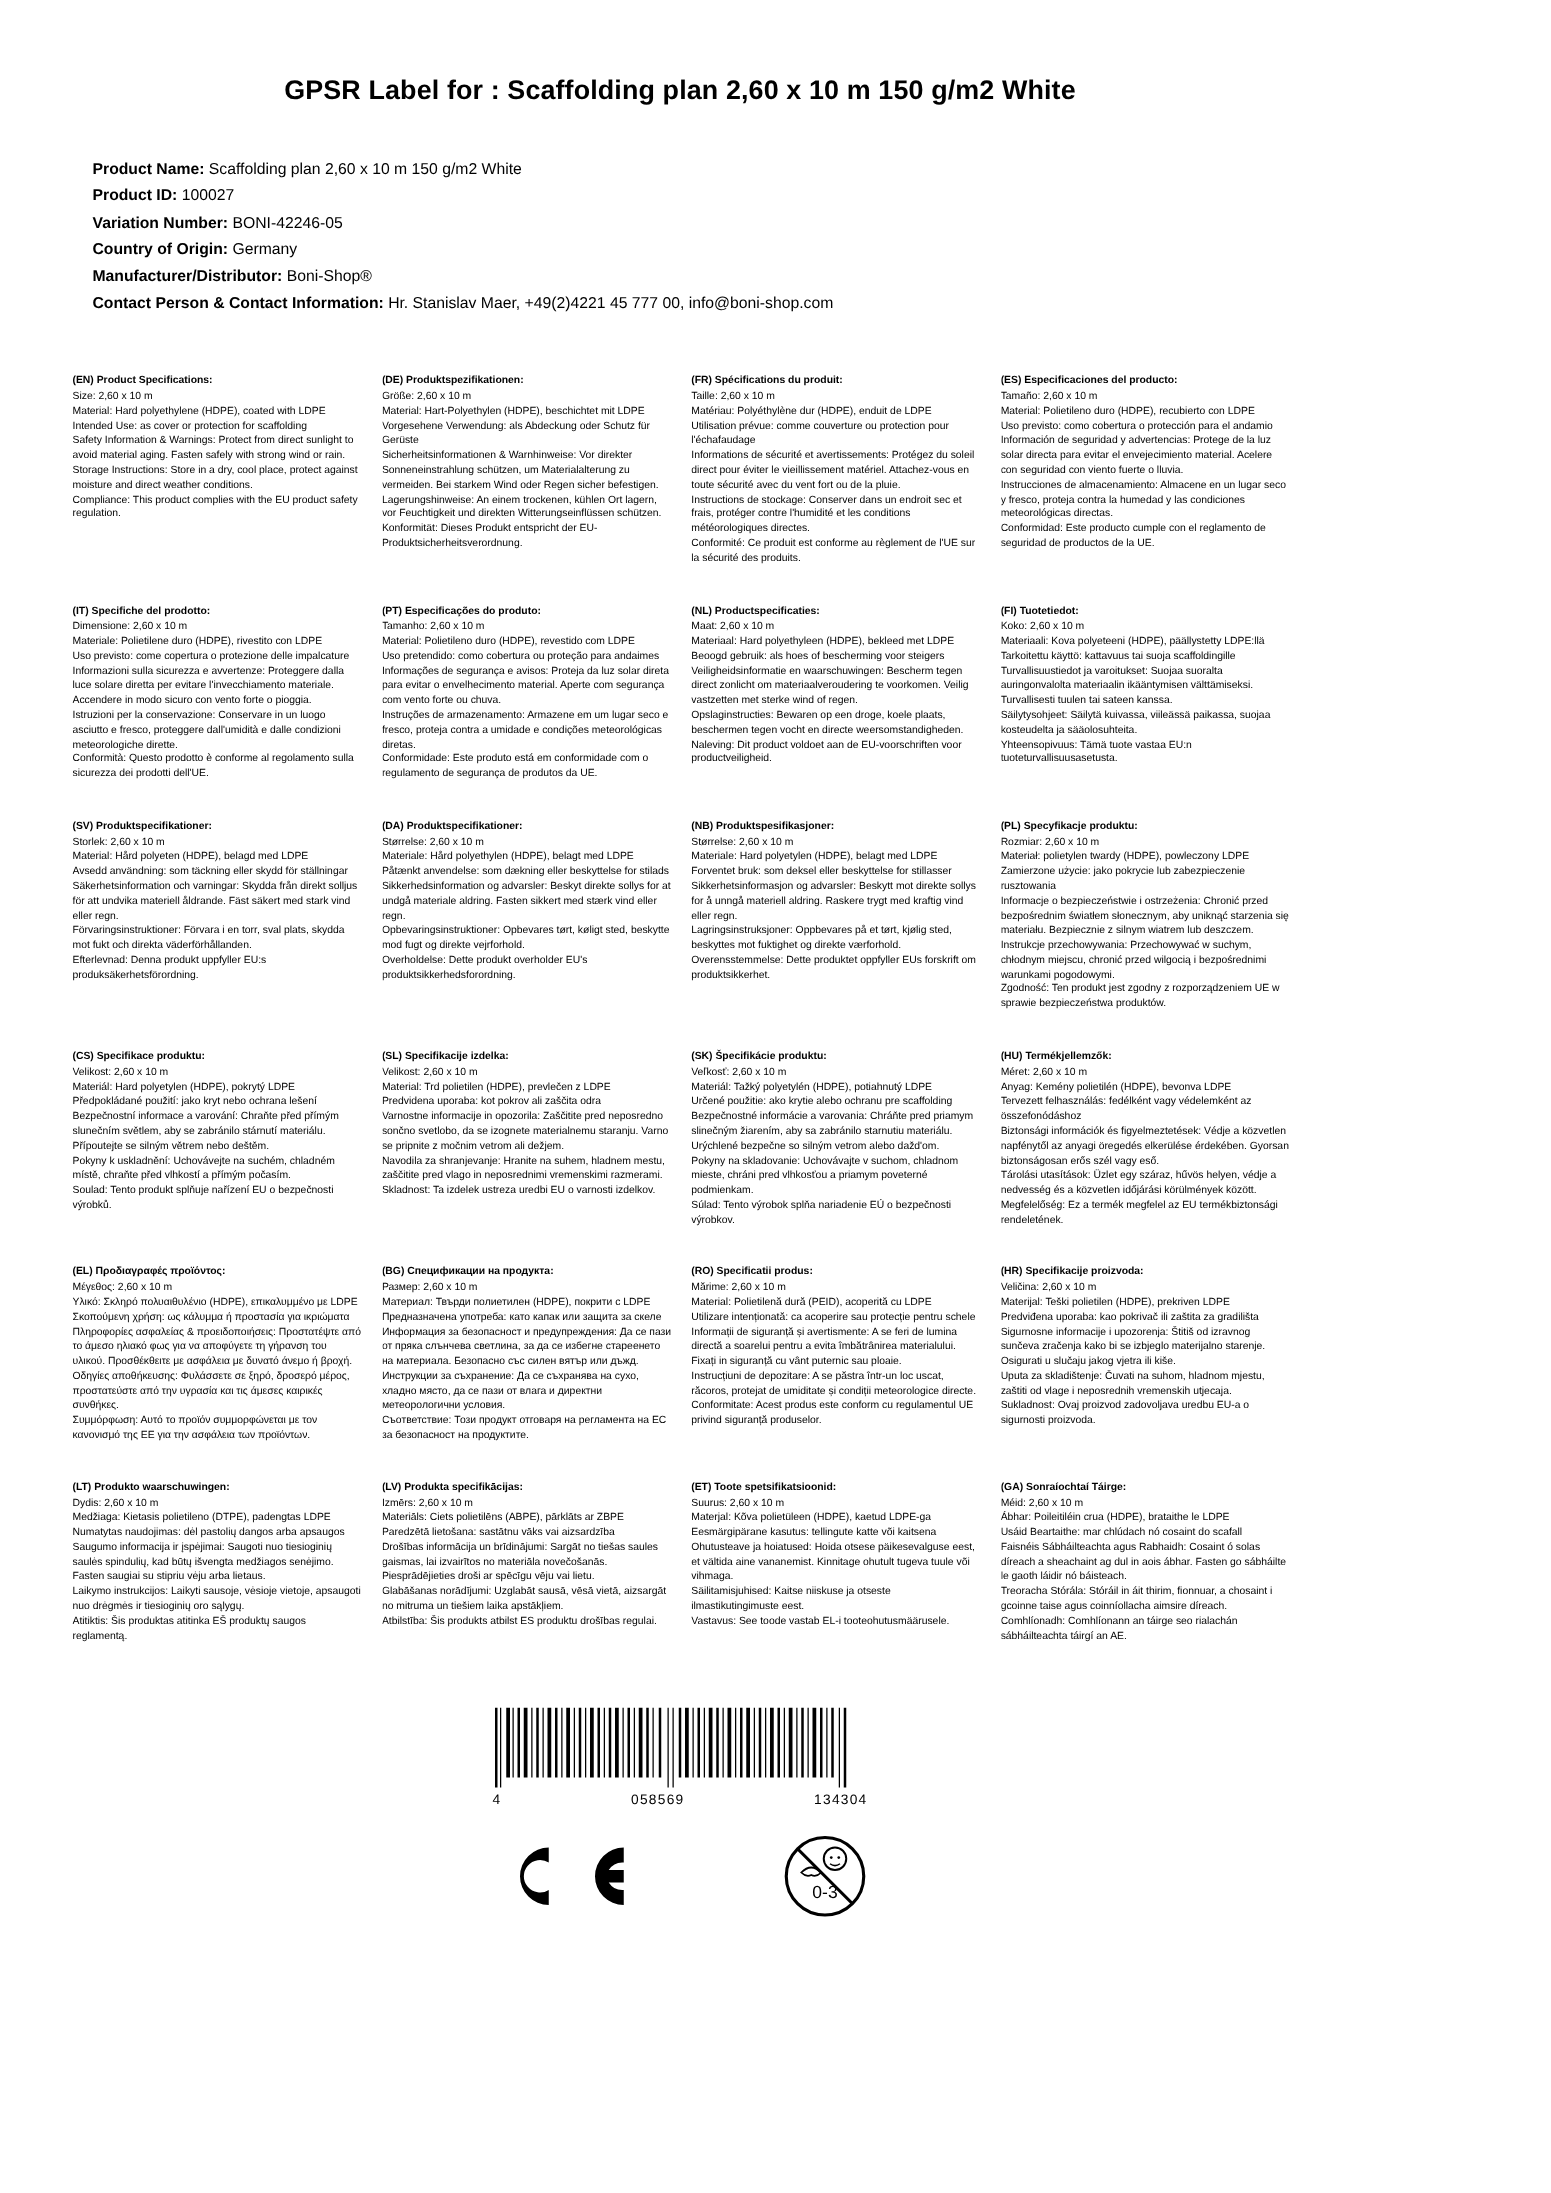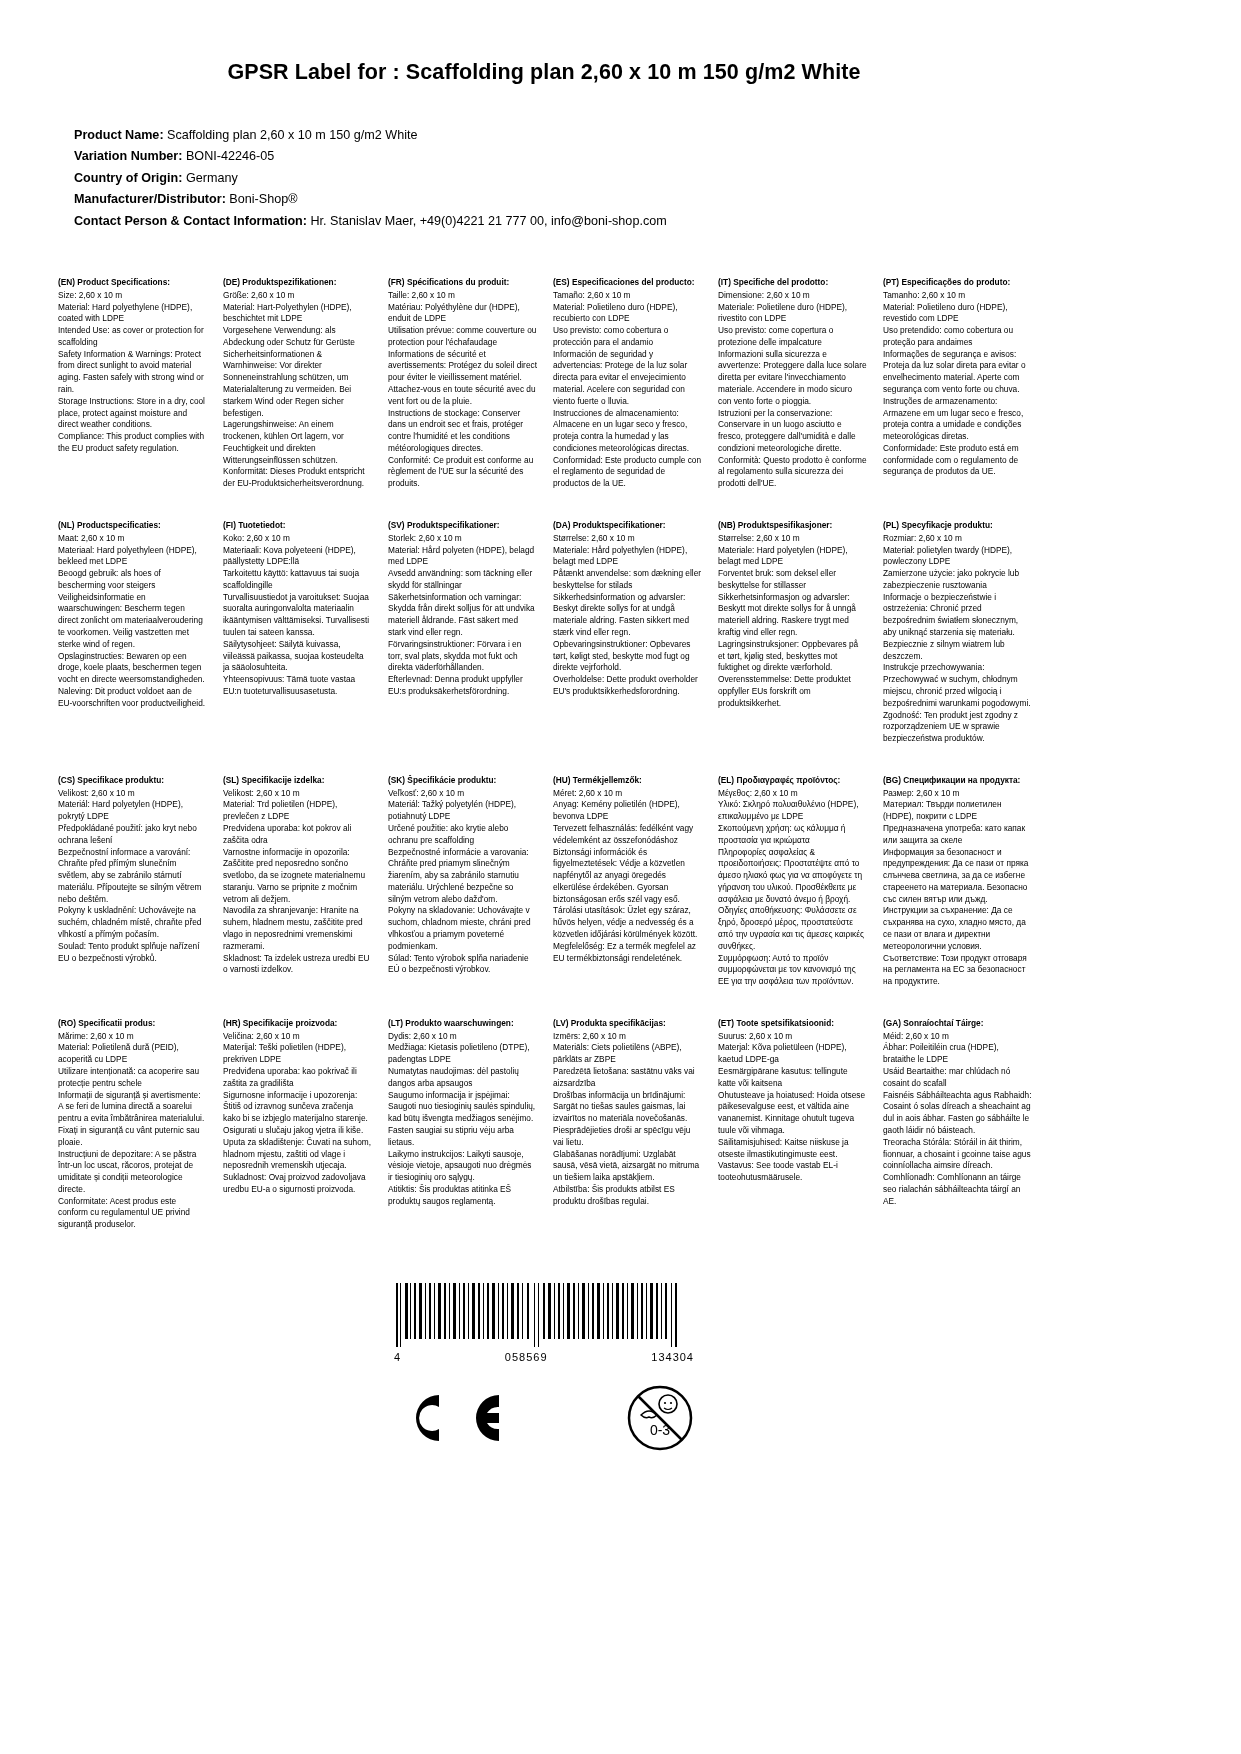--- a/index.html
+++ b/index.html
@@ -38,21 +38,21 @@
     padding-left: 16px;
   }
   .meta-label {
     font-weight: bold;
   }
   .meta-value {
     font-weight: normal;
   }
   .spec-grid {
     display: grid;
-    grid-template-columns: repeat(6, 1fr);
+    grid-template-columns: repeat(4, 1fr);
     column-gap: 16px;
     row-gap: 30px;
     margin: 0 0 10px 2px;
   }
   .spec-cell {
     font-size: 8.3px;
     line-height: 1.42;
     overflow: hidden;
   }
   .spec-heading {
@@ -106,34 +106,38 @@
 <div class="page">
 
   <h1 class="doc-title">GPSR Label for : Scaffolding plan 2,60 x 10 m 150 g/m2 White</h1>
 
   <div class="meta">
     <div class="meta-row">
       <span class="meta-label">Product Name:</span>
       <span class="meta-value">Scaffolding plan 2,60 x 10 m 150 g/m2 White</span>
     </div>
     <div class="meta-row">
+      <span class="meta-label">Product ID:</span>
+      <span class="meta-value">100027</span>
+    </div>
+    <div class="meta-row">
       <span class="meta-label">Variation Number:</span>
       <span class="meta-value">BONI-42246-05</span>
     </div>
     <div class="meta-row">
       <span class="meta-label">Country of Origin:</span>
       <span class="meta-value">Germany</span>
     </div>
     <div class="meta-row">
       <span class="meta-label">Manufacturer/Distributor:</span>
       <span class="meta-value">Boni-Shop®</span>
     </div>
     <div class="meta-row">
       <span class="meta-label">Contact Person &amp; Contact Information:</span>
-      <span class="meta-value">Hr. Stanislav Maer, +49(0)4221 21 777 00, info@boni-shop.com</span>
+      <span class="meta-value">Hr. Stanislav Maer, +49(2)4221 45 777 00, info@boni-shop.com</span>
     </div>
   </div>
 
   <div class="spec-grid">
     <div class="spec-cell">
       <span class="spec-heading">(EN) Product Specifications:</span>
       <span class="spec-body">Size: 2,60 x 10 m
 Material: Hard polyethylene (HDPE), coated with LDPE
 Intended Use: as cover or protection for scaffolding
 Safety Information &amp; Warnings: Protect from direct sunlight to avoid material aging. Fasten safely with strong wind or rain.

